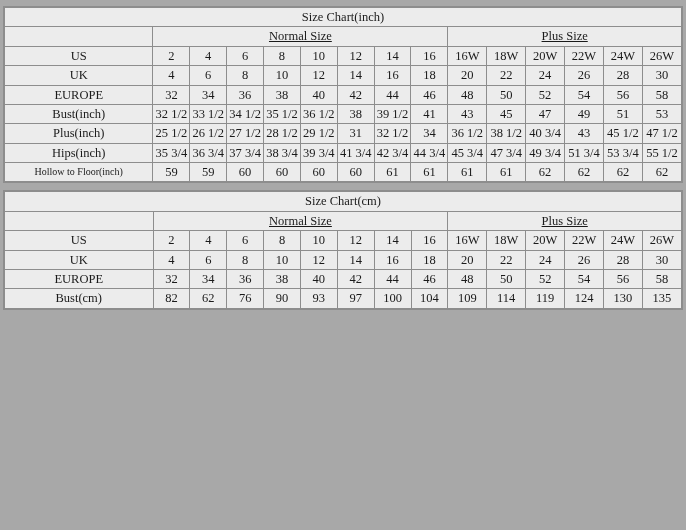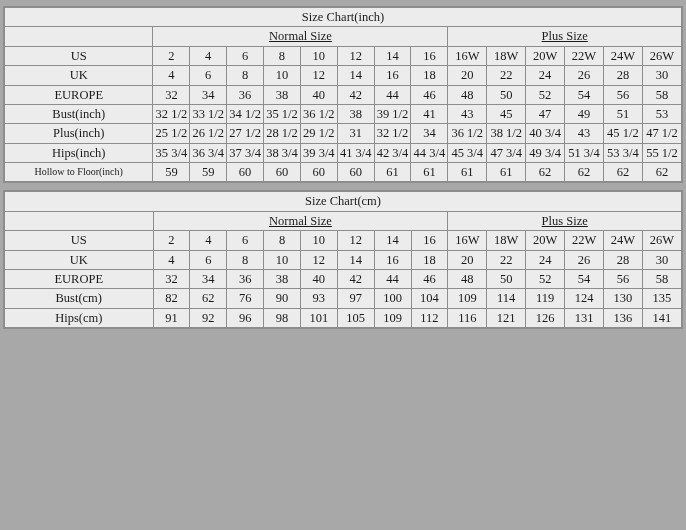--- a/index.html
+++ b/index.html
@@ -297,33 +297,16 @@
           <td class="val">97</td>
           <td class="val">100</td>
           <td class="val">104</td>
           <td class="val">109</td>
           <td class="val">114</td>
           <td class="val">119</td>
           <td class="val">124</td>
           <td class="val">130</td>
           <td class="val">135</td>
         </tr>
-        <tr>
-          <td class="row-label">Hips(cm)</td>
-          <td class="val">91</td>
-          <td class="val">92</td>
-          <td class="val">96</td>
-          <td class="val">98</td>
-          <td class="val">101</td>
-          <td class="val">105</td>
-          <td class="val">109</td>
-          <td class="val">112</td>
-          <td class="val">116</td>
-          <td class="val">121</td>
-          <td class="val">126</td>
-          <td class="val">131</td>
-          <td class="val">136</td>
-          <td class="val">141</td>
-        </tr>
       </tbody>
     </table>
   </div>
 </div>
 
 </body></html>

